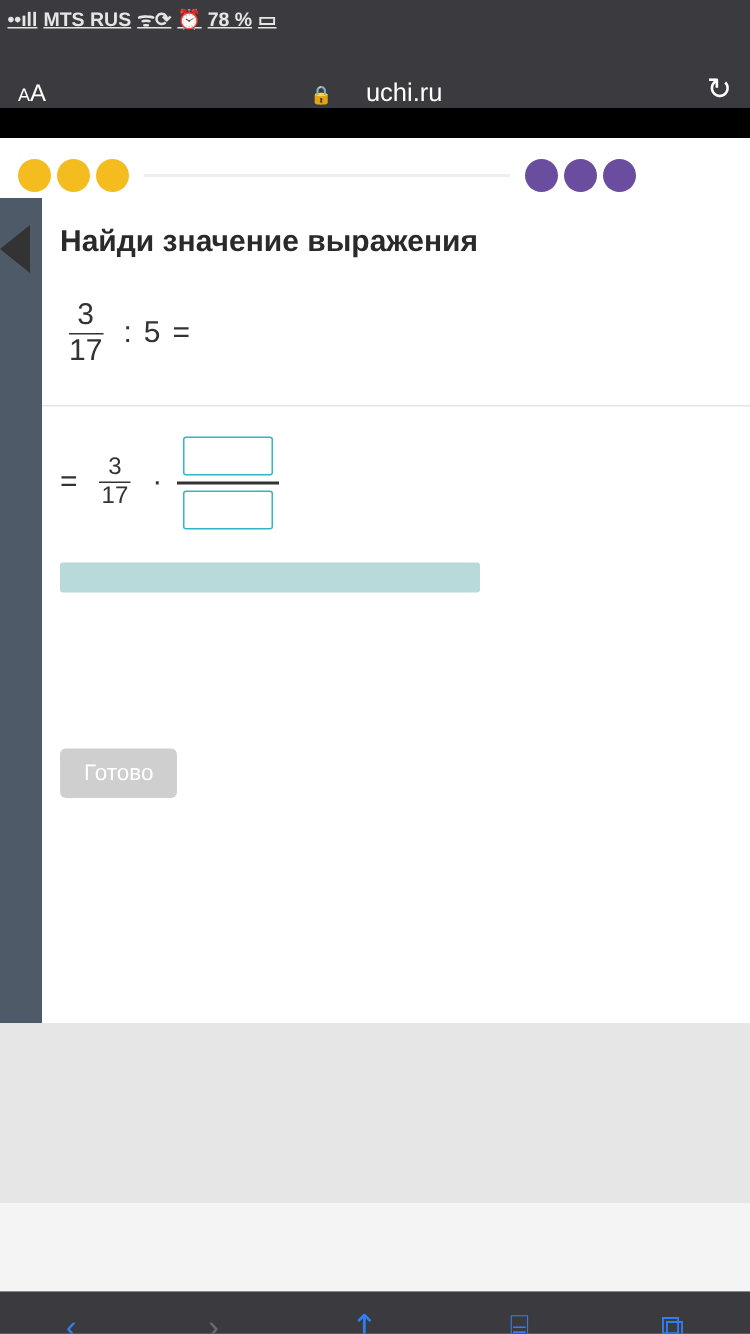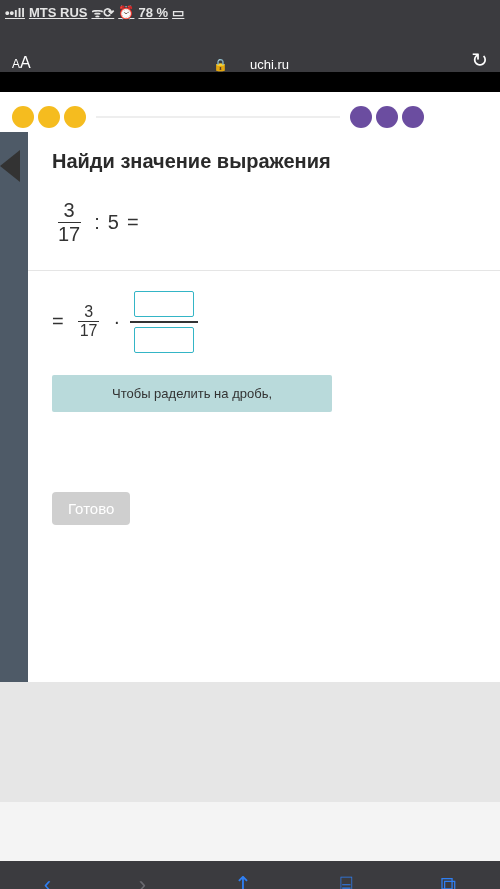--- a/index.html
+++ b/index.html
@@ -8,56 +8,56 @@
   
   .status-bar { height: 24px; background: #3b3b3f; color: #e5e5e5; display: flex; align-items: center; padding: 0 5px; font-size: 13px; font-weight: 600; text-decoration: underline; }
   .sb-left { display: flex; align-items: center; gap: 4px; }
   .sb-center { flex: 1; text-align: center; }
   .sb-right { display: flex; align-items: center; gap: 4px; }
 
   
   .nav-bar { height: 48px; background: #3b3b3f; display: flex; align-items: flex-end; padding: 0 12px; color: #fff; gap: 12px; }
   .aa { font-size: 16px; }
   .aa .small { font-size: 12px; }
-  .url-zone { flex: 1; text-align: center; font-size: 13px; display: flex; align-items: center; justify-content: center; gap: 22px; }
+  .url-zone { flex: 1; text-align: center; font-size: 17px; display: flex; align-items: center; justify-content: center; gap: 22px; }
   .lock::before { content: "🔒"; font-size: 12px; }
   .reload { font-size: 20px; }
 
   
   .page { background: #f4f4f4; height: calc(889px - 24px - 48px - 48px); position: relative; }
 
   .content-wrap { background: #fff; margin-top: 20px; min-height: 590px; position: relative; }
   .dots-row { display: flex; align-items: center; height: 38px; padding: 12px 12px 0 12px; gap: 4px; }
   .dot { width: 22px; height: 22px; border-radius: 50%; }
   .dot.y { background: #f5bc1f; }
   .dot.p { background: #6b4da0; }
   .dot-spacer { flex: 1; border-bottom: 2px solid #eee; margin: 0 6px; height: 1px; align-self: center; }
 
   .back-tab { position: absolute; left: 0; top: 58px; width: 0; height: 0; border-top: 16px solid transparent; border-bottom: 16px solid transparent; border-right: 20px solid #333; }
   .left-strip { position: absolute; left: 0; top: 40px; bottom: 0; width: 28px; background: #4e5a67; }
 
-  .card { margin-left: 28px; padding: 20px 24px; }
+  .card { margin-left: 28px; padding: 20px 12px; }
   .heading { font-size: 20px; font-weight: 700; color: #2a2a2a; margin-bottom: 26px; }
 
   .expr1 { display: flex; align-items: center; gap: 8px; font-size: 20px; color: #333; padding-bottom: 24px; }
   .frac { display: inline-flex; flex-direction: column; align-items: center; line-height: 1.15; }
   .frac .num { border-bottom: 1.5px solid #333; padding: 0 6px; }
   .frac .den { padding: 0 6px; }
   .small-frac { font-size: 16px; }
 
   .divider { border-top: 1px solid #e5e5e5; margin: 0 -24px 20px -24px; }
 
   .expr2 { display: flex; align-items: center; gap: 10px; font-size: 20px; color: #333; margin-bottom: 22px; }
   .input-frac { display: inline-flex; flex-direction: column; align-items: center; gap: 4px; }
   .input-frac .bar { width: 68px; height: 1.5px; background: #333; }
   .inp { width: 60px; height: 26px; border: 1.5px solid #34b5c6; border-radius: 2px; background: #fff; text-align: center; font-size: 16px; }
 
   .hint { background: #b9dadb; color: #333; font-size: 13px; text-align: center; padding: 10px 14px; border-radius: 2px; max-width: 280px; line-height: 1.35; }
 
-  .done-btn { margin-top: 80px; background: #cfcfcf; color: #fff; border: none; border-radius: 4px; padding: 8px 16px; font-size: 15px; }
+  .done-btn { margin-top: 104px; background: #cfcfcf; color: #fff; border: none; border-radius: 4px; padding: 8px 16px; font-size: 15px; }
 
   .gray-bottom { background: #e6e6e6; height: 120px; }
 
   
   .toolbar { height: 48px; background: #3b3b3f; display: flex; align-items: center; justify-content: space-around; }
   .tb-btn { color: #2f7ff3; font-size: 22px; }
   .tb-btn.disabled { color: #6a6a70; }
 </style>
 </head>
 <body>
@@ -126,21 +126,20 @@
         </span>
         <span>·</span>
         <span class="input-frac">
           <input class="inp" value="" style="">
           <span class="bar"></span>
           <input class="inp" value="" style="">
         </span>
       </div>
 
       <div class="hint">
-        <div>Чтобы раделить на дробь,</div>
       </div>
 
       <button class="done-btn">Готово</button>
     </div>
   </div>
   <div class="gray-bottom"></div>
 </div>
 
 <div class="toolbar">
   <div class="tb-btn">‹</div>

